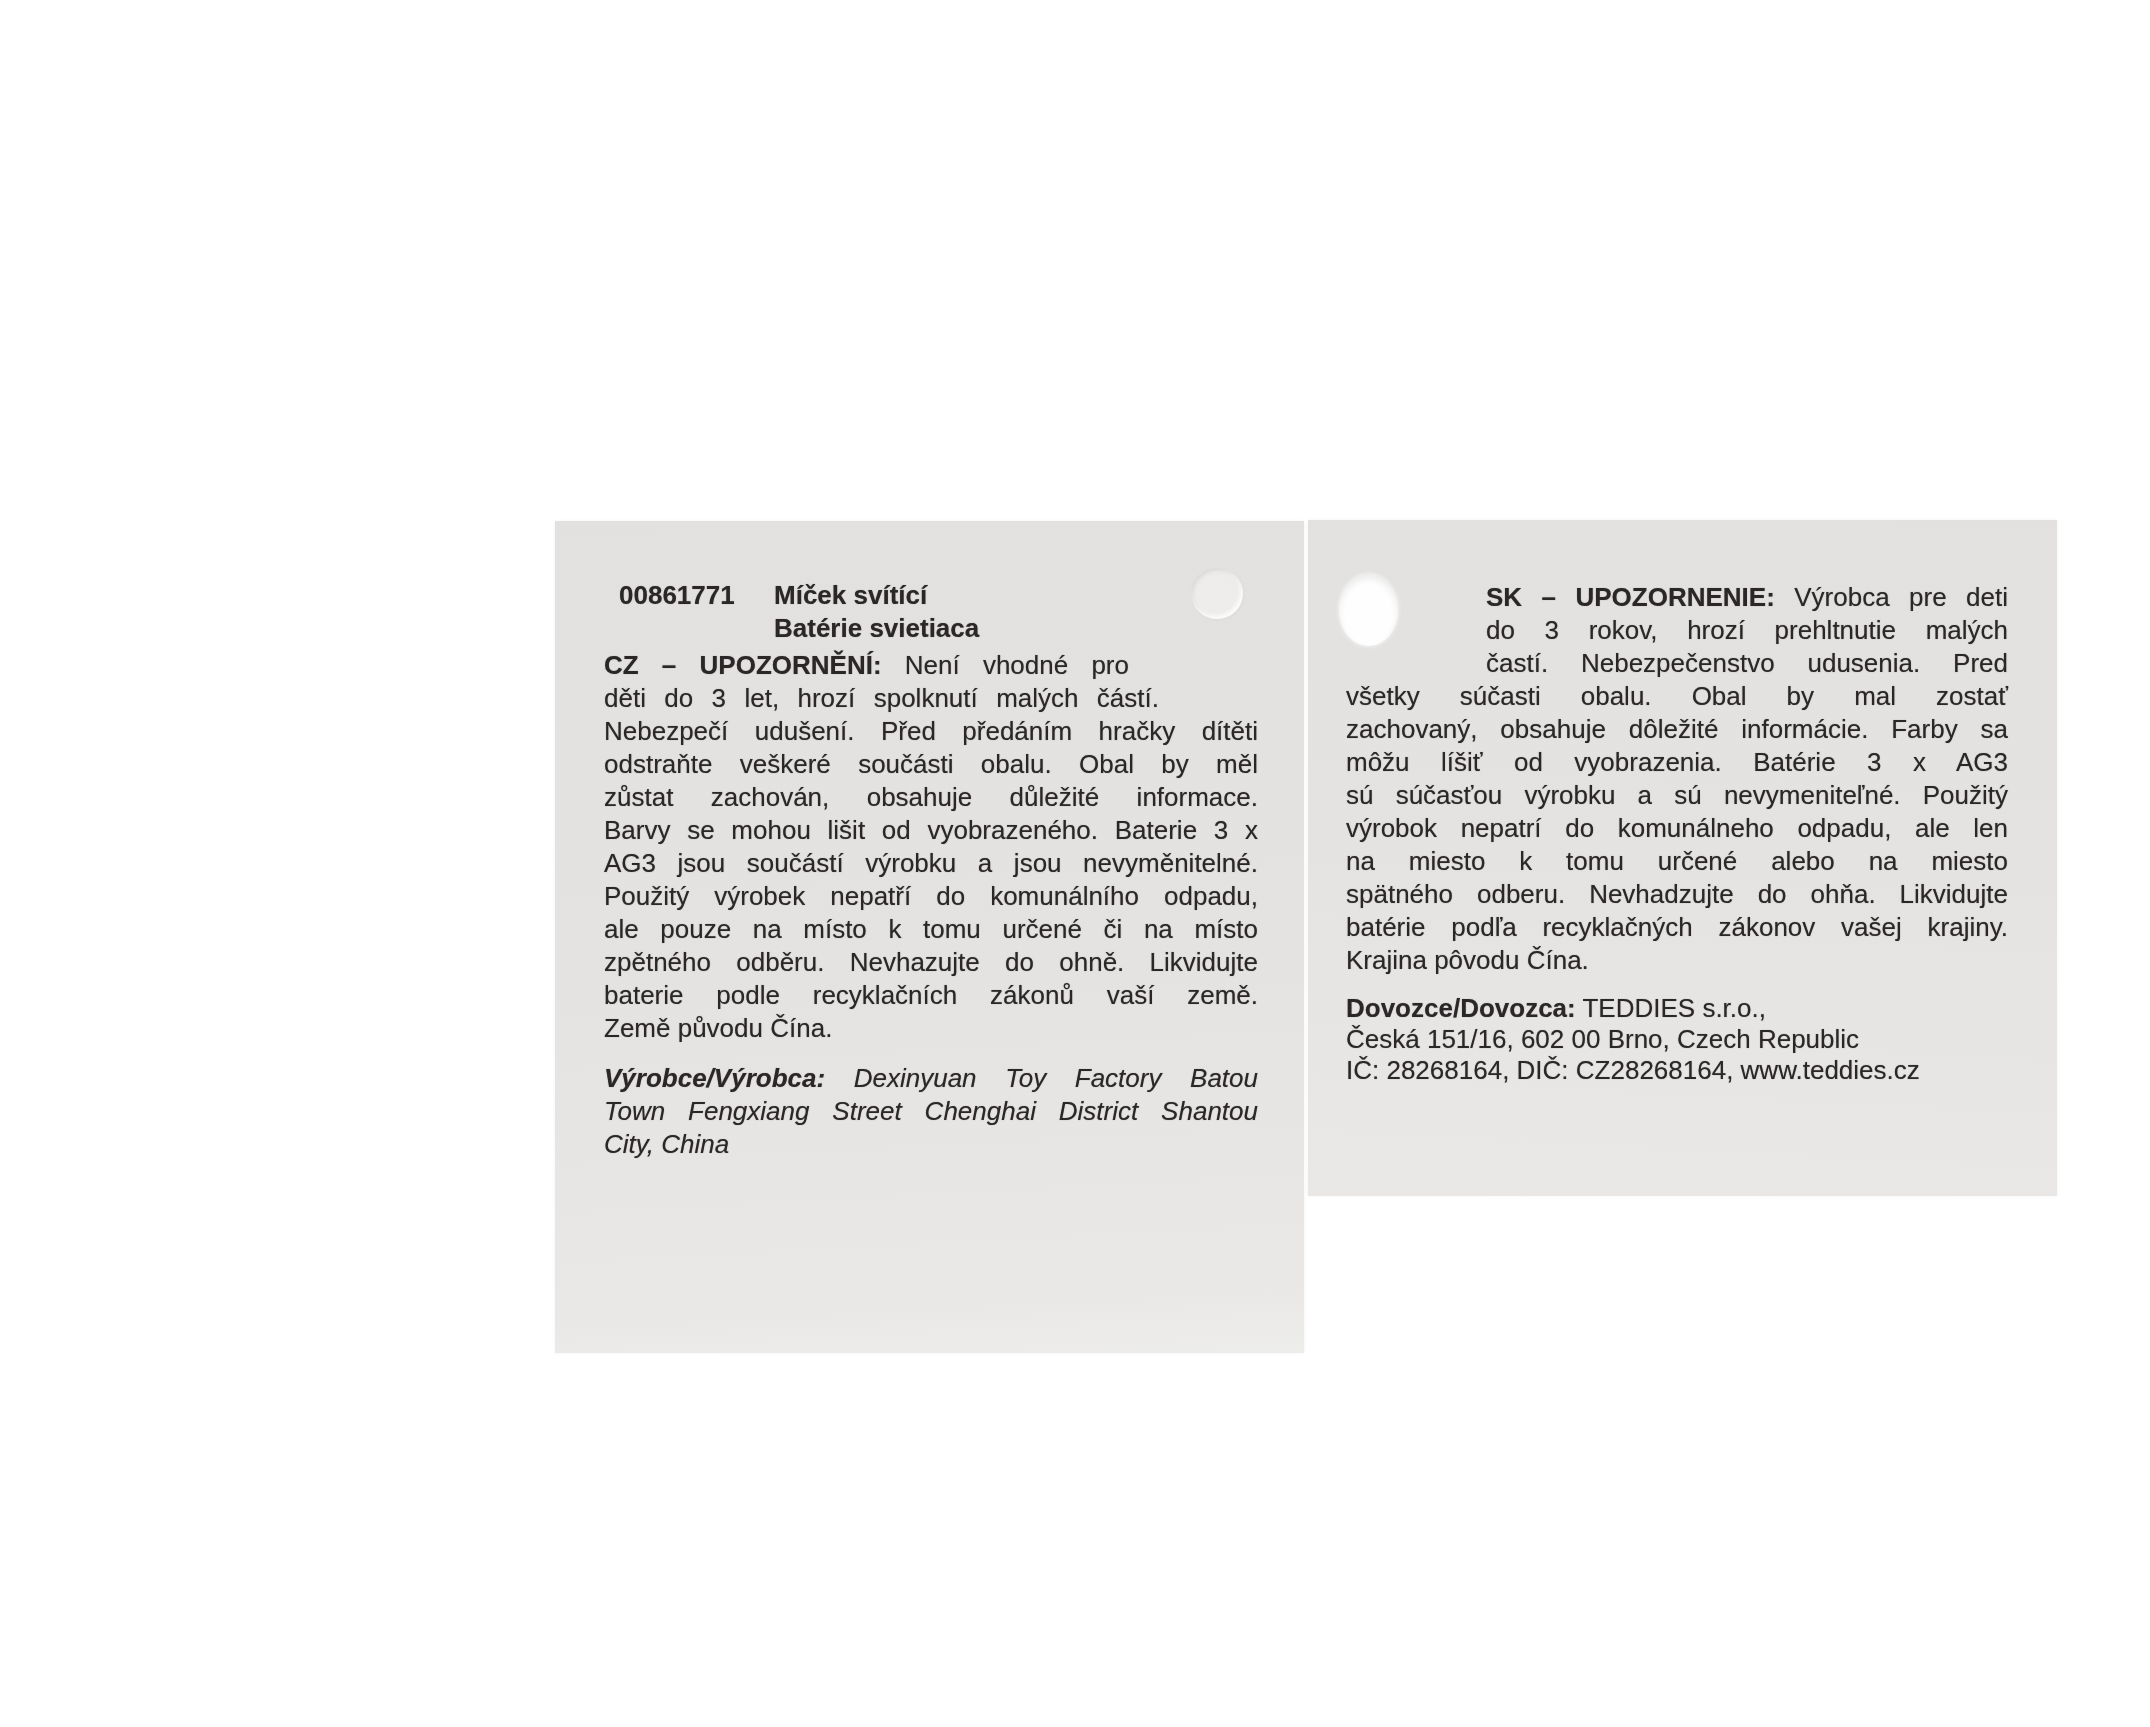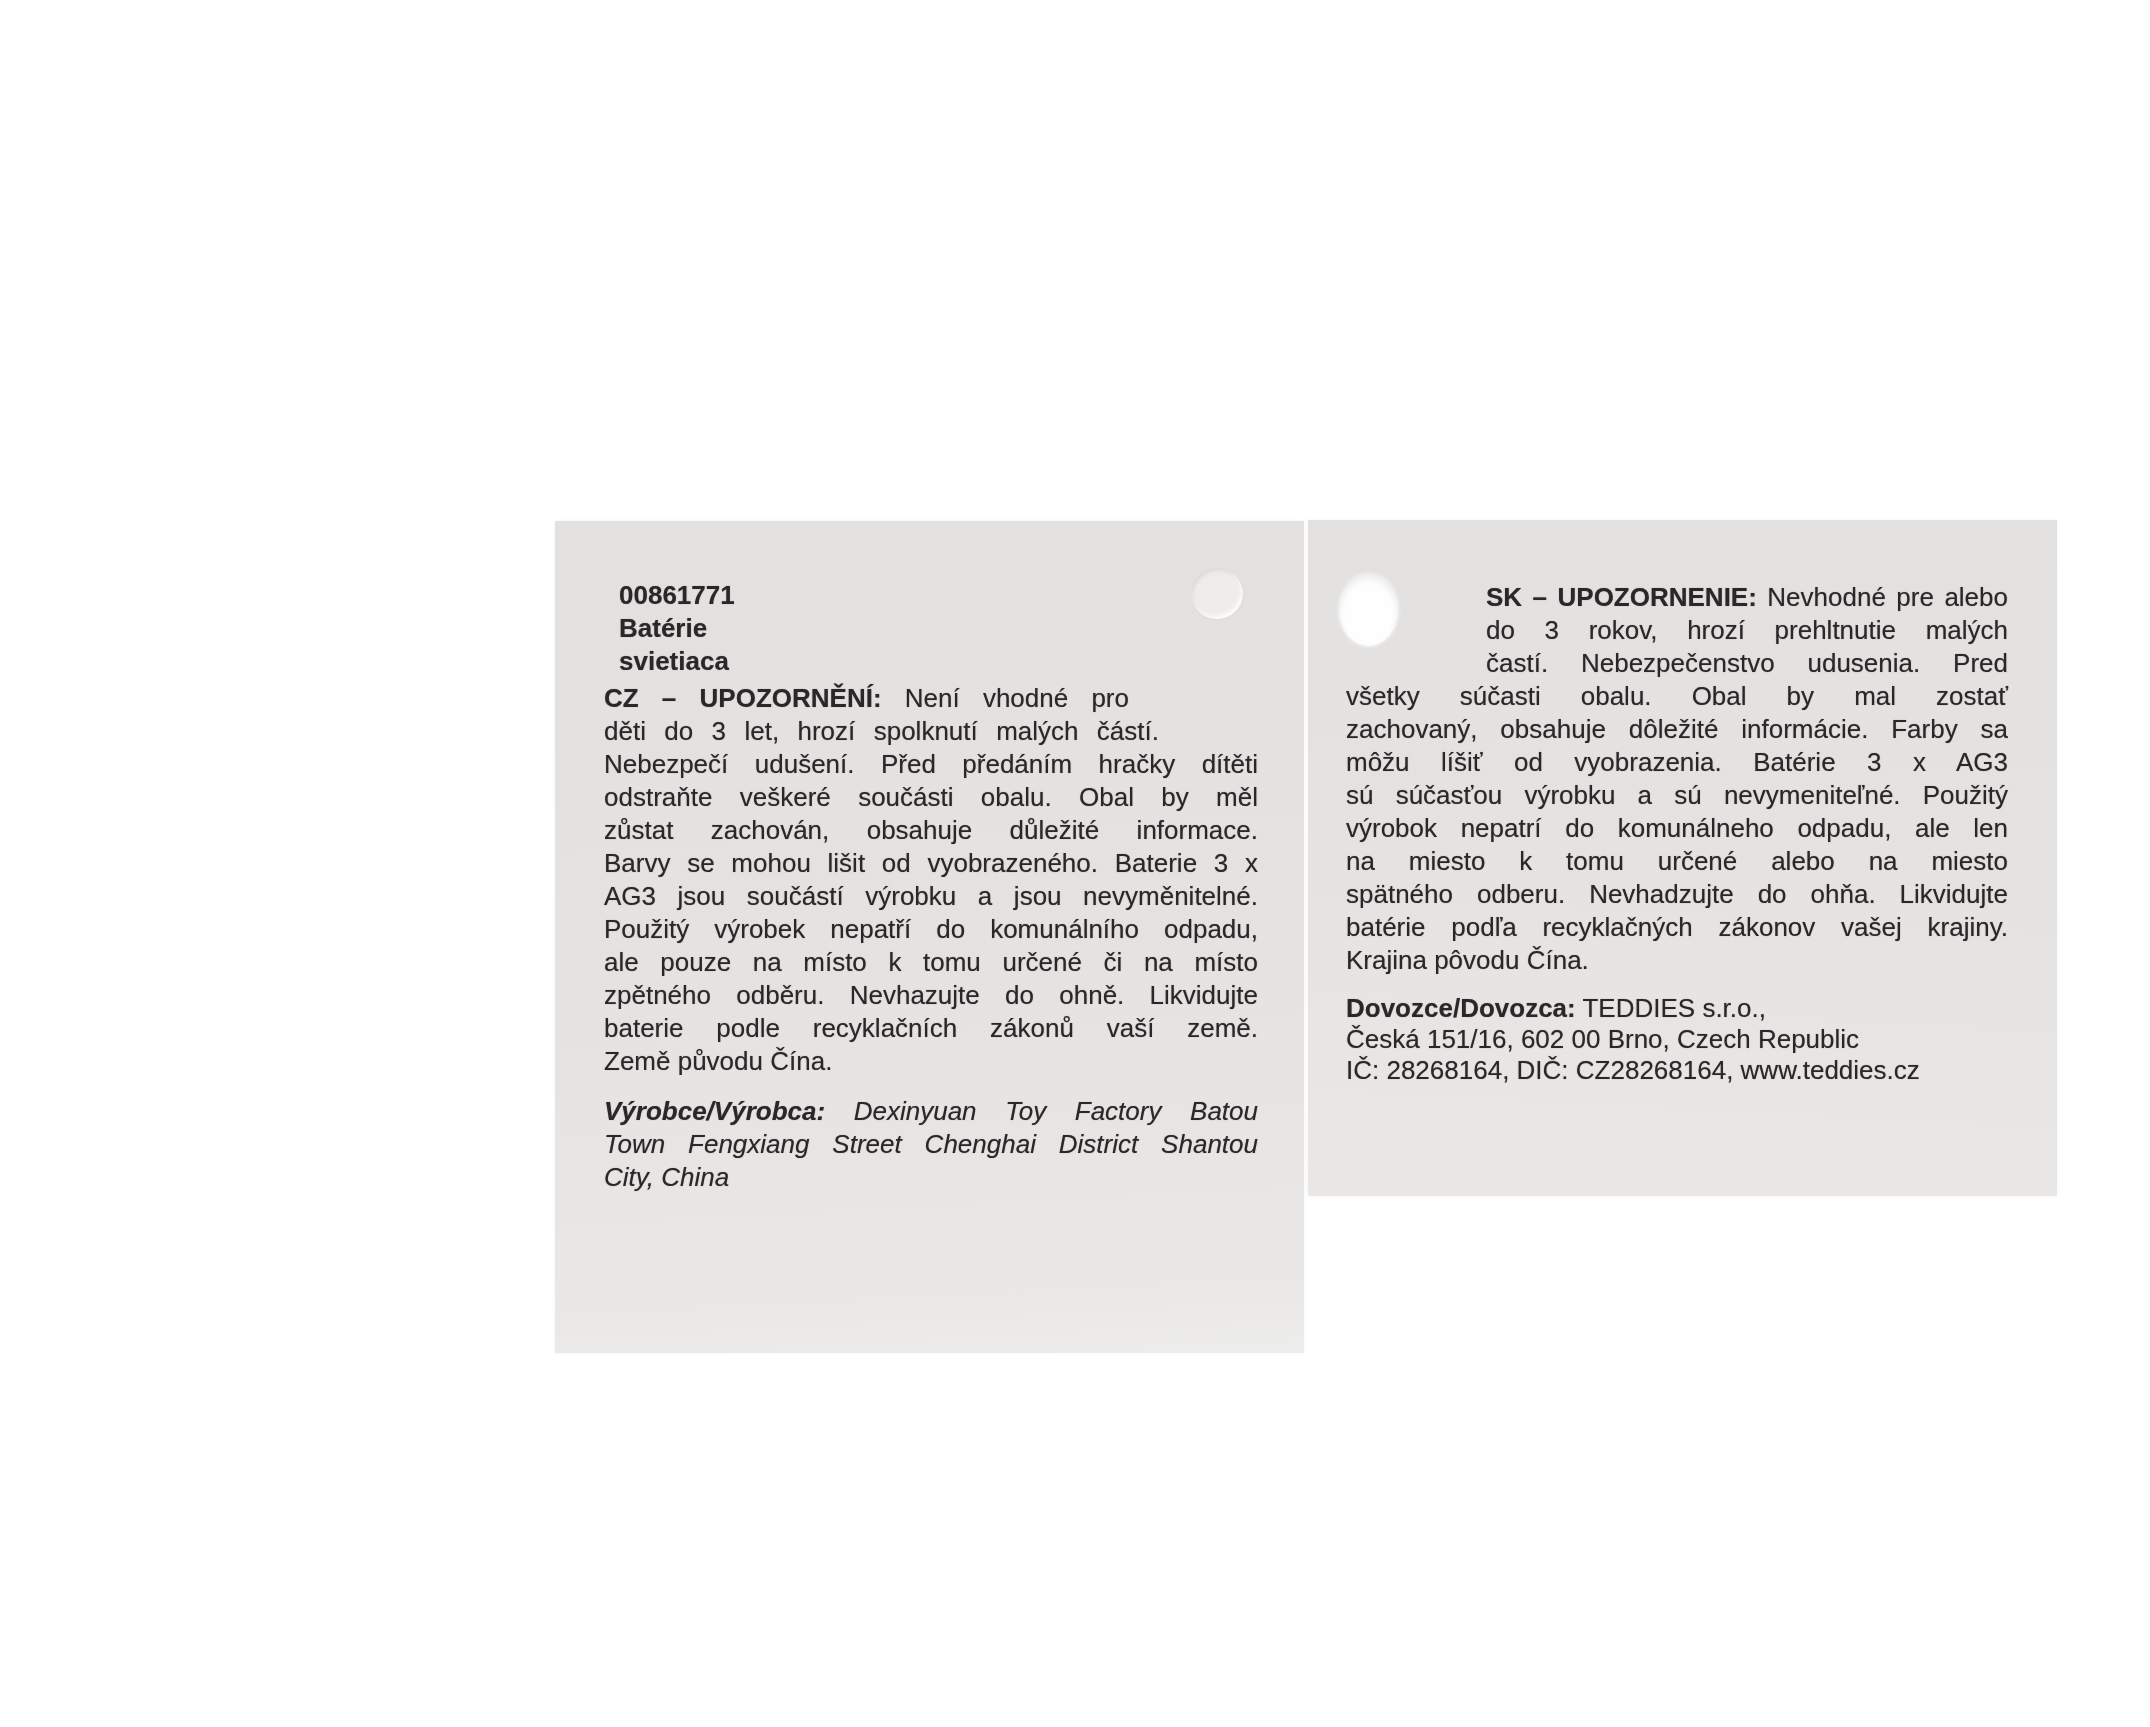--- a/index.html
+++ b/index.html
@@ -88,20 +88,21 @@
 <body>
 
 <div class="photo">
 
   <div class="tag tag-left">
     <div class="die-cut-circle"></div>
     <div class="content">
 
       <div class="hdr">
         <span>00861771</span>
+        <span>Míček svítící</span>
         <span></span>
         <span>Batérie svietiaca</span>
       </div>
 
       <div class="warning-block">
         <div class="ln pr300"><span class="b">CZ – UPOZORNĚNÍ:</span><span> Není vhodné pro</span></div>
         <div class="ln pr230">děti do 3 let, hrozí spolknutí malých částí.</div>
         <div class="ln">Nebezpečí udušení. Před předáním hračky dítěti</div>
         <div class="ln">odstraňte veškeré součásti obalu. Obal by měl</div>
         <div class="ln">zůstat zachován, obsahuje důležité informace.</div>
@@ -121,21 +122,21 @@
       </div>
 
     </div>
   </div>
 
   <div class="tag tag-right">
     <div class="punch-hole"></div>
     <div class="content">
 
       <div>
-        <div class="ln ind325"><span class="b">SK – UPOZORNENIE:</span><span> Nevhodné pre alebo</span></div>
+        <div class="ln ind325"><span class="b">SK – UPOZORNENIE:</span><span> Výrobca pre deti</span></div>
         <div class="ln ind325">do 3 rokov, hrozí prehltnutie malých</div>
         <div class="ln ind325">častí. Nebezpečenstvo udusenia. Pred</div>
         <div class="ln">všetky súčasti obalu. Obal by mal zostať</div>
         <div class="ln">zachovaný, obsahuje dôležité informácie. Farby sa</div>
         <div class="ln">môžu líšiť od vyobrazenia. Batérie 3 x AG3</div>
         <div class="ln">sú súčasťou výrobku a sú nevymeniteľné. Použitý</div>
         <div class="ln">výrobok nepatrí do komunálneho odpadu, ale len</div>
         <div class="ln">na miesto k tomu určené alebo na miesto</div>
         <div class="ln">spätného odberu. Nevhadzujte do ohňa. Likvidujte</div>
         <div class="ln">batérie podľa recyklačných zákonov vašej krajiny.</div>

